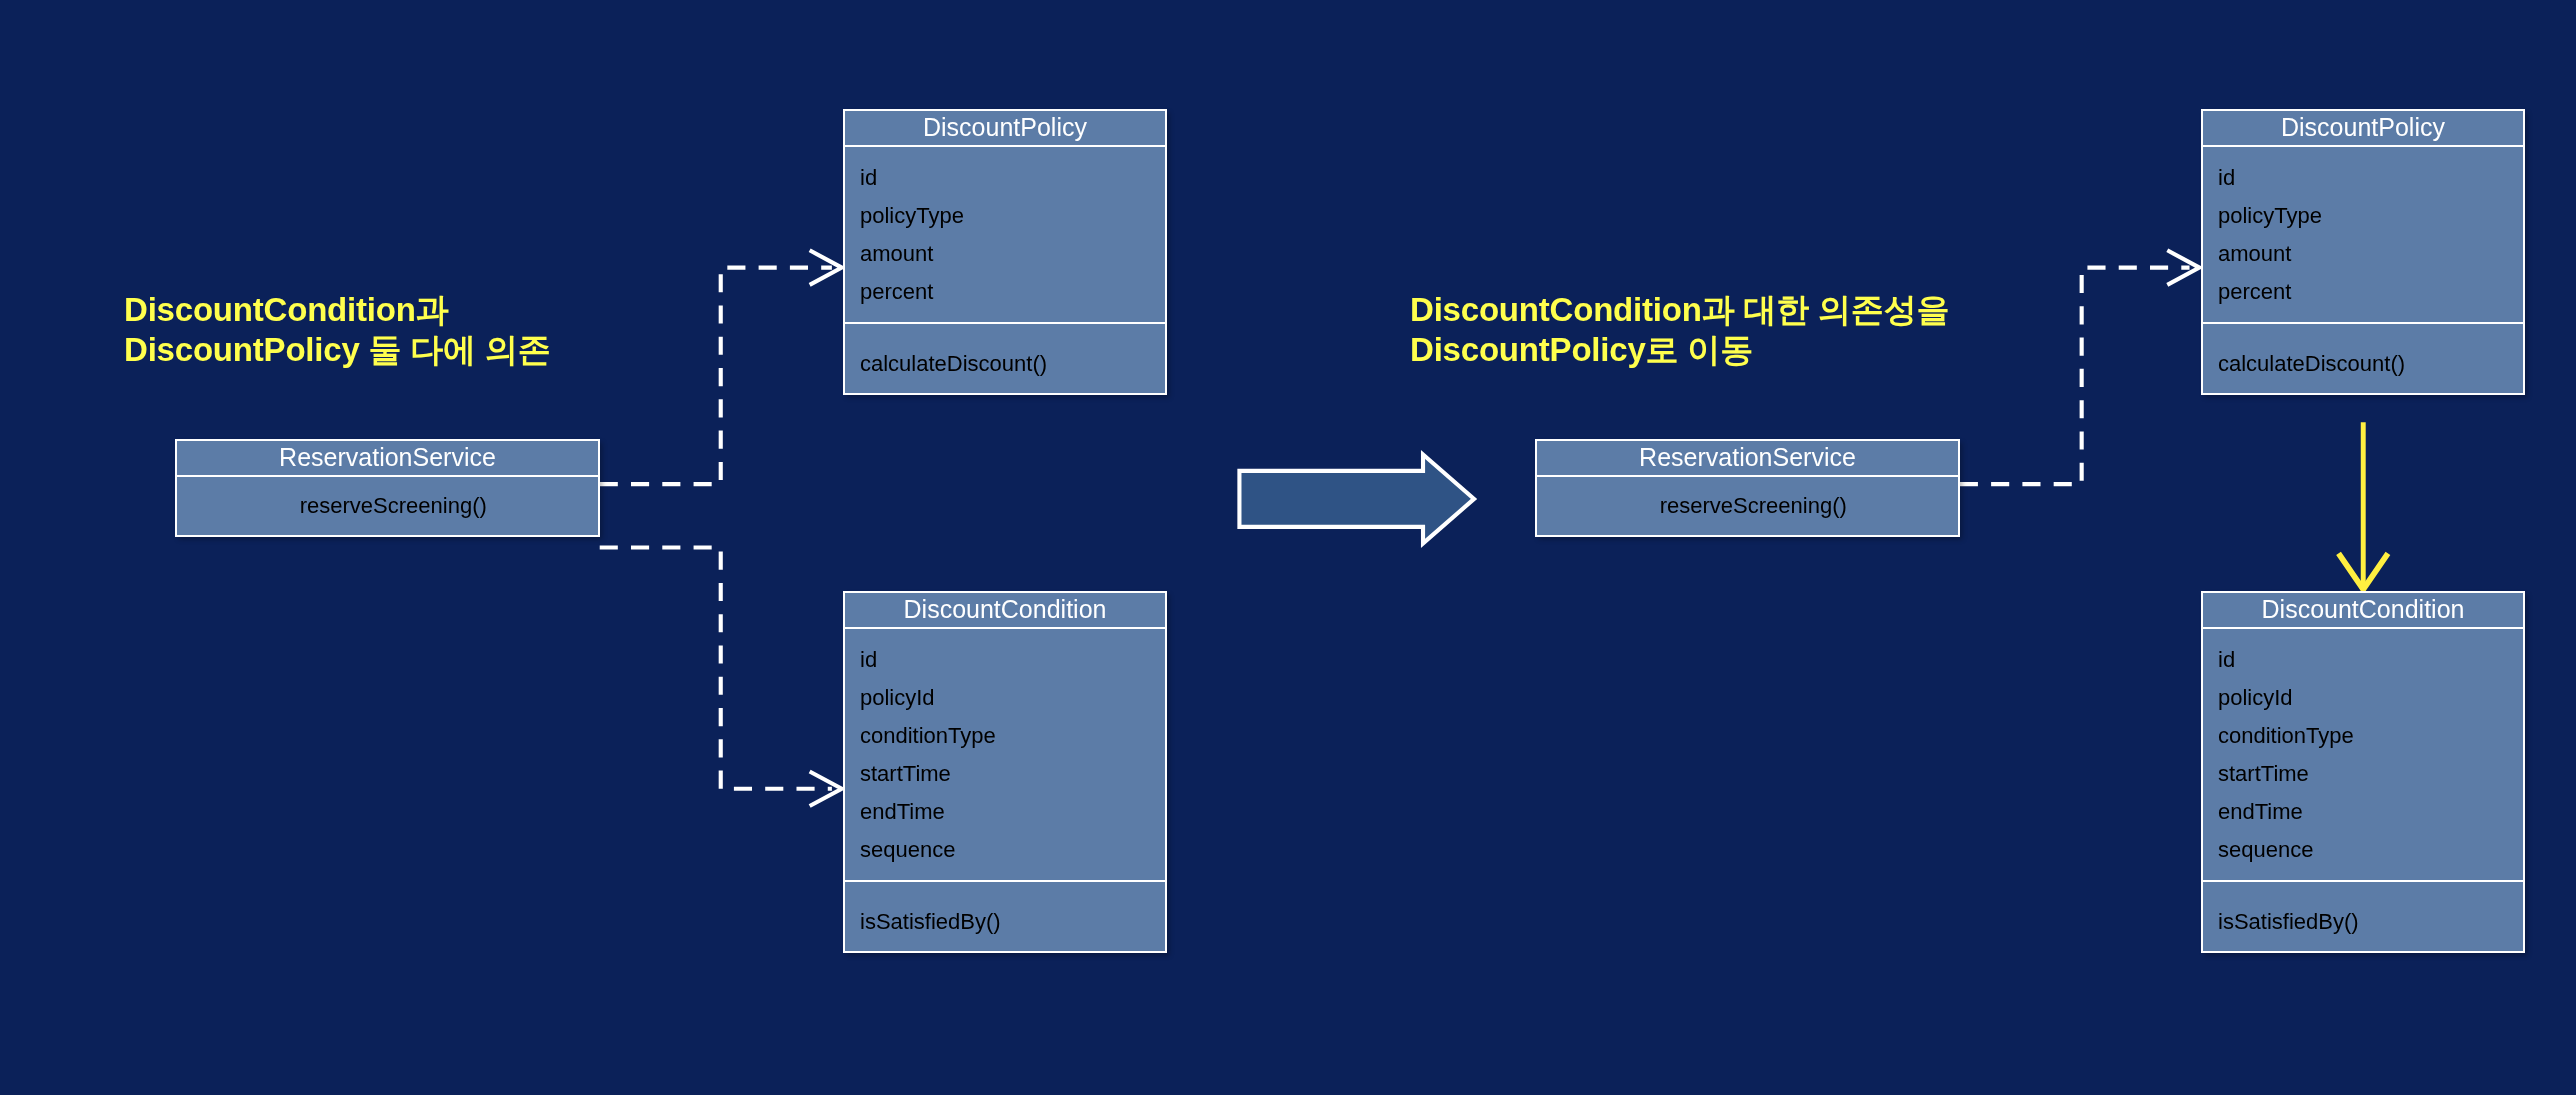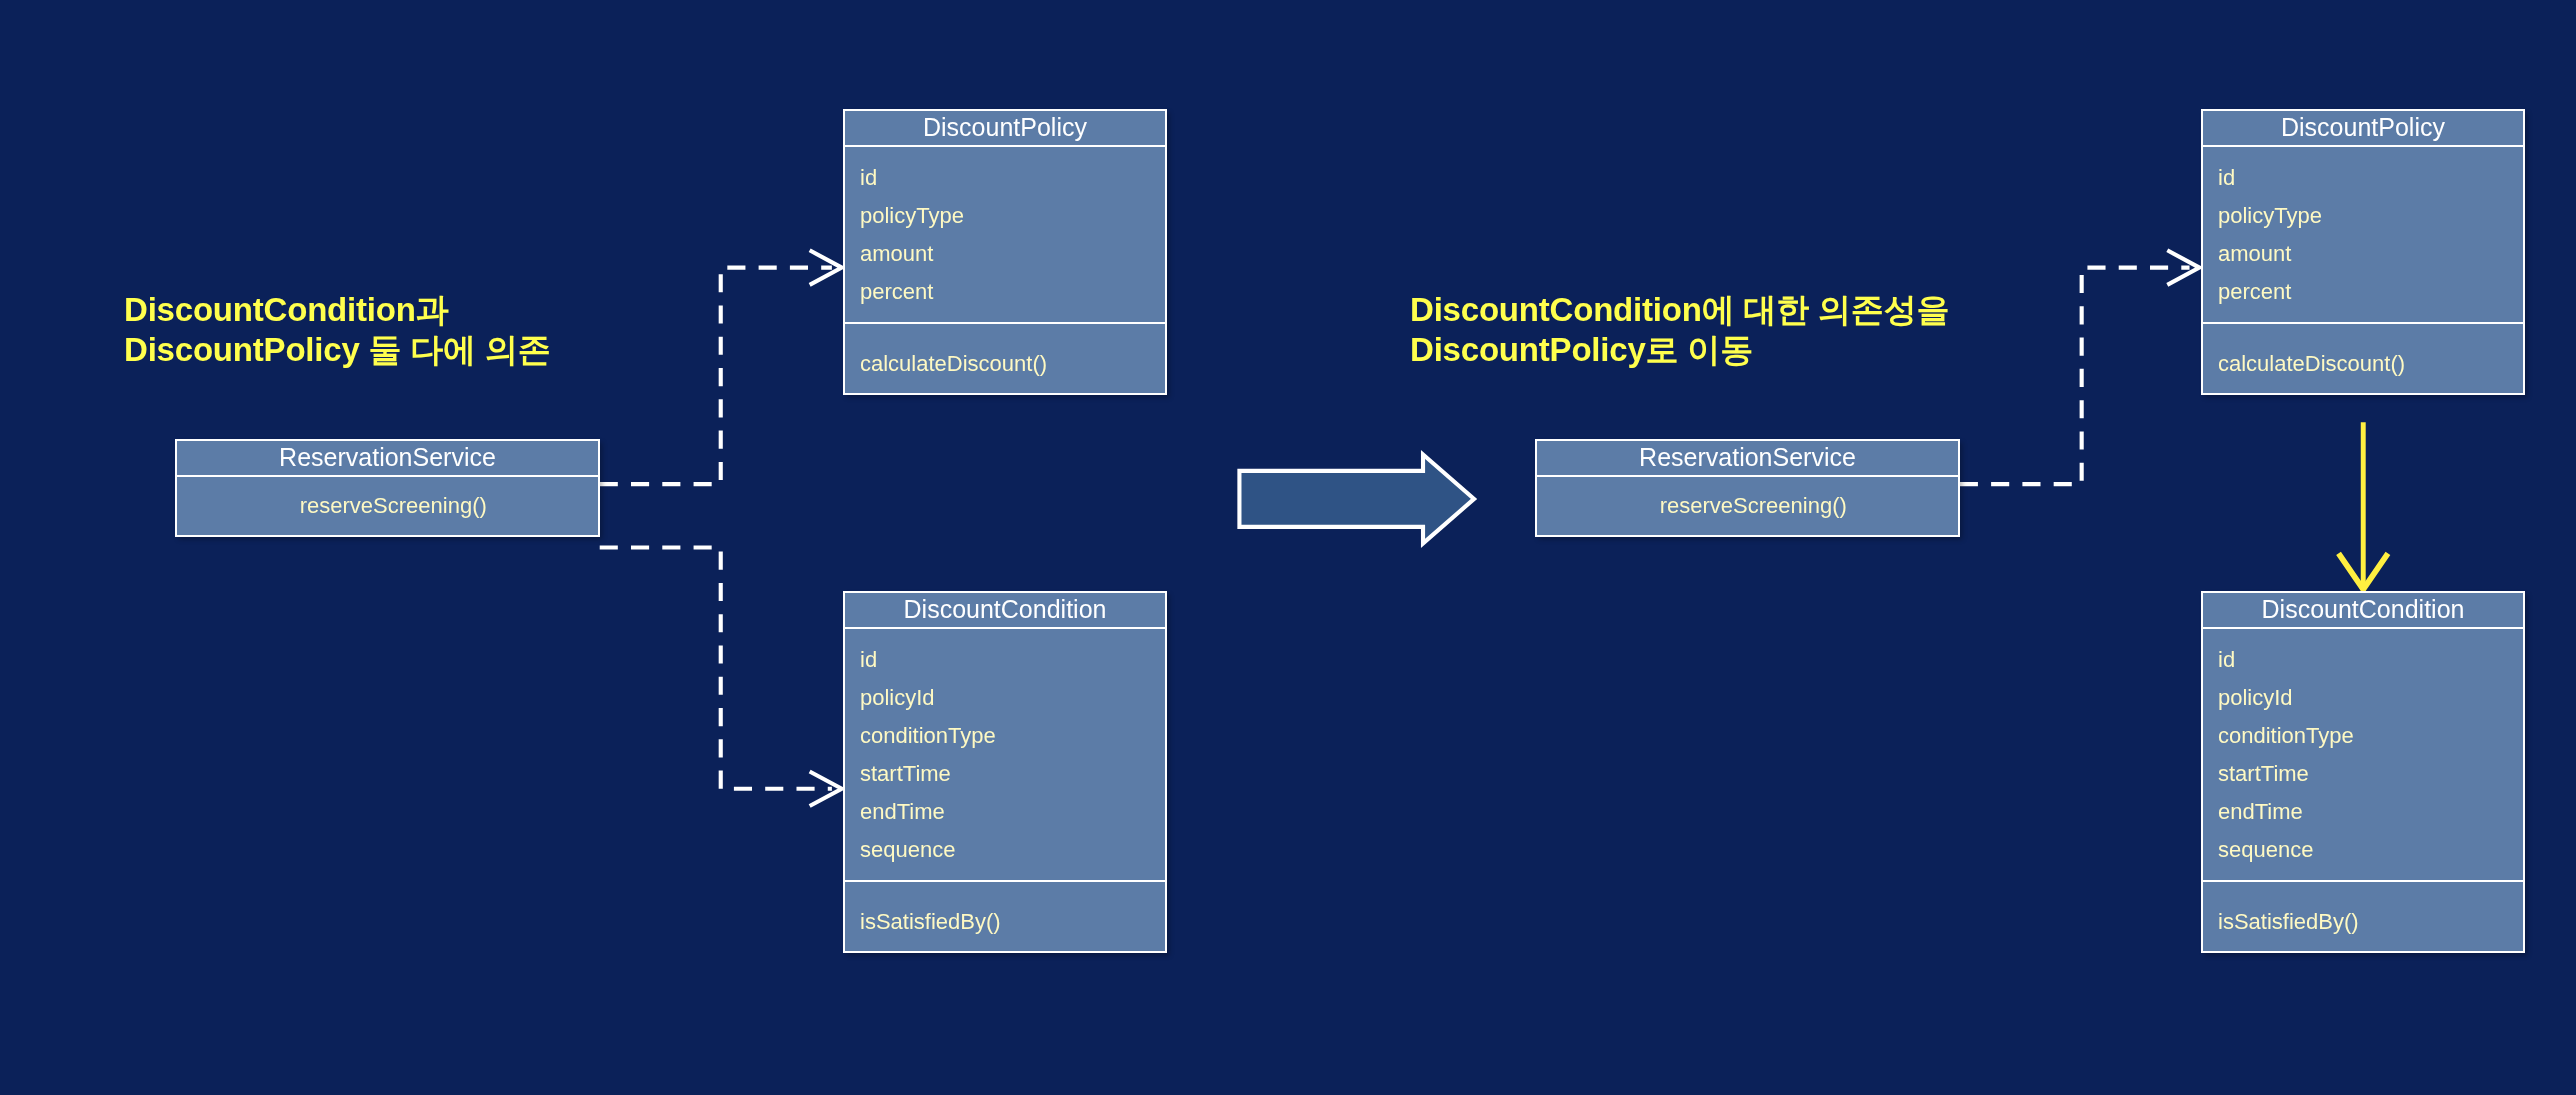--- a/index.html
+++ b/index.html
@@ -51,21 +51,21 @@
   .uml-attrs {
     box-sizing: border-box;
     padding: 11.5px 0 11.5px 15px;
     border-bottom: 2.5px solid #ffffff;
   }
   .uml-ops {
     box-sizing: border-box;
     padding: 21px 0 10px 15px;
   }
   .uml-attrs div, .uml-ops div {
-    color: #fef9c3;
+    color: #000000;
     font-size: 22px;
     line-height: 38px;
     white-space: nowrap;
   }
   
   .uml-box.service .uml-ops { padding: 11.5px 0 13px 11.5px; }
   .uml-box.service .uml-ops div { font-size: 22px; line-height: 33px; text-align: center; }
 
   
   #box-policy-before    { left: 843px; top: 109px;  width: 324px; }
@@ -167,21 +167,21 @@
       <div>conditionType</div>
       <div>startTime</div>
       <div>endTime</div>
       <div>sequence</div>
     </div>
     <div class="uml-ops">
       <div>isSatisfiedBy()</div>
     </div>
   </div>
 
-  <div class="slide-title" id="title-right">DiscountCondition에 대한 의존성을
+  <div class="slide-title" id="title-right">DiscountCondition과 대한 의존성을
 DiscountPolicy로 이동</div>
 
   <div class="uml-box service" id="box-service-after">
     <div class="uml-title">ReservationService</div>
     <div class="uml-ops">
       <div>reserveScreening()</div>
     </div>
   </div>
 
   <div class="uml-box" id="box-policy-after">

